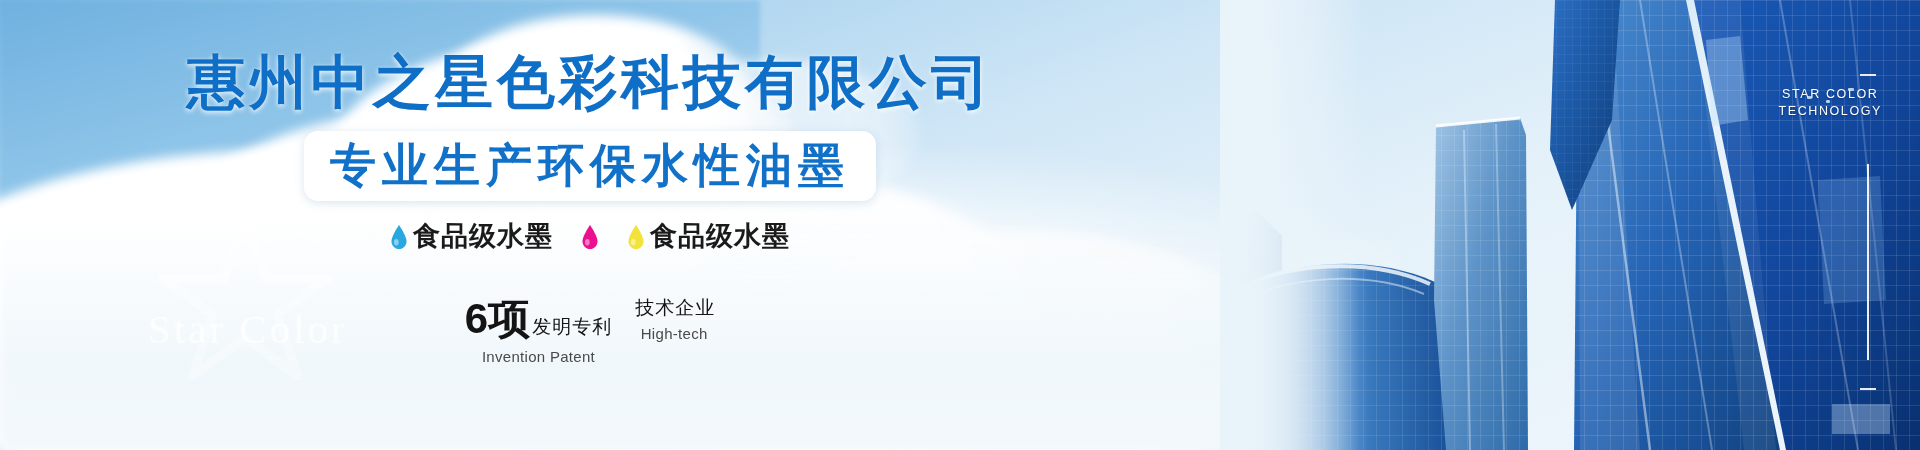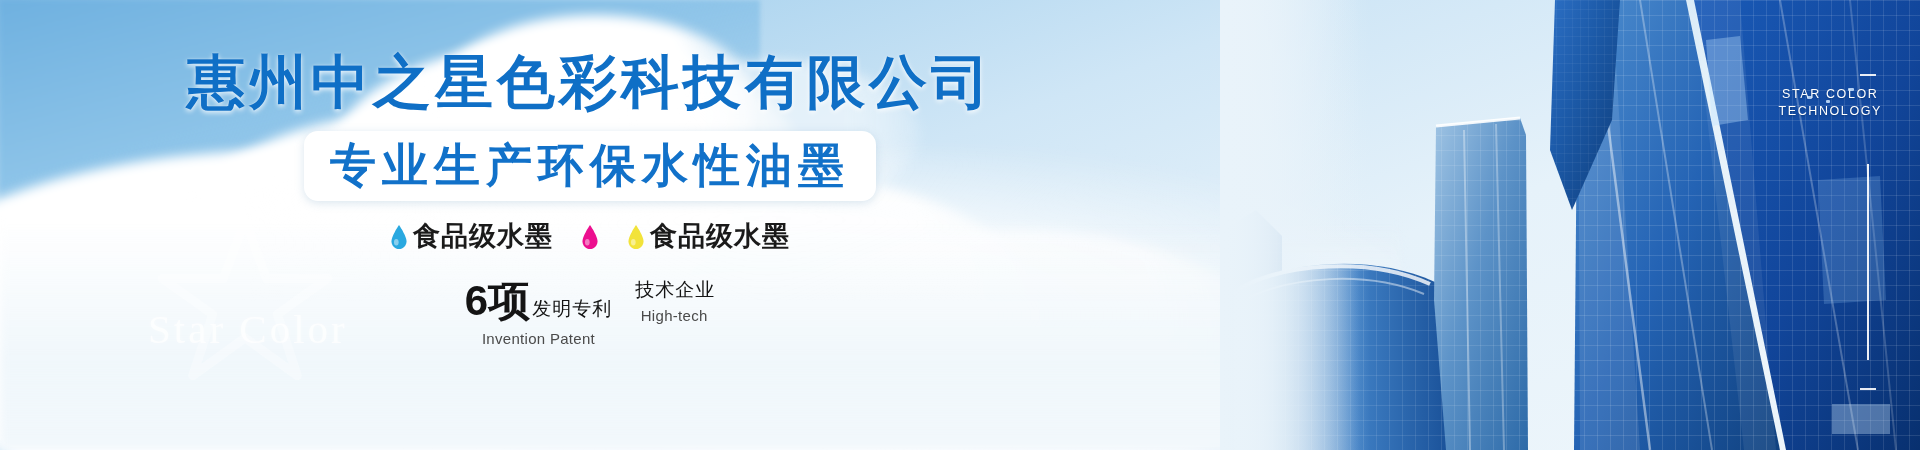--- a/index.html
+++ b/index.html
@@ -133,21 +133,21 @@
   }
 
   .divider{
     margin-top:26px;
     width:488px; height:3px;
     background:linear-gradient(to right, rgba(150,166,178,0.15) 0%, #8e9ba6 6%, #8e9ba6 94%, rgba(150,166,178,0.15) 100%);
     border-radius:2px;
   }
 
   .stats{
-    margin-top:4px;
+    margin-top:22px;
     display:flex; align-items:flex-start; gap:21px;
   }
   .stat{ display:flex; flex-direction:column; align-items:center; }
   .stat-cn{
     display:flex; align-items:baseline;
     color:#141414; white-space:nowrap; line-height:1;
   }
   .stat-big{ font-size:42px; font-weight:bold; letter-spacing:0px; }
   .stat-small{ font-size:19px; font-weight:500; letter-spacing:1px; margin-left:2px; }
   .stat-en{

